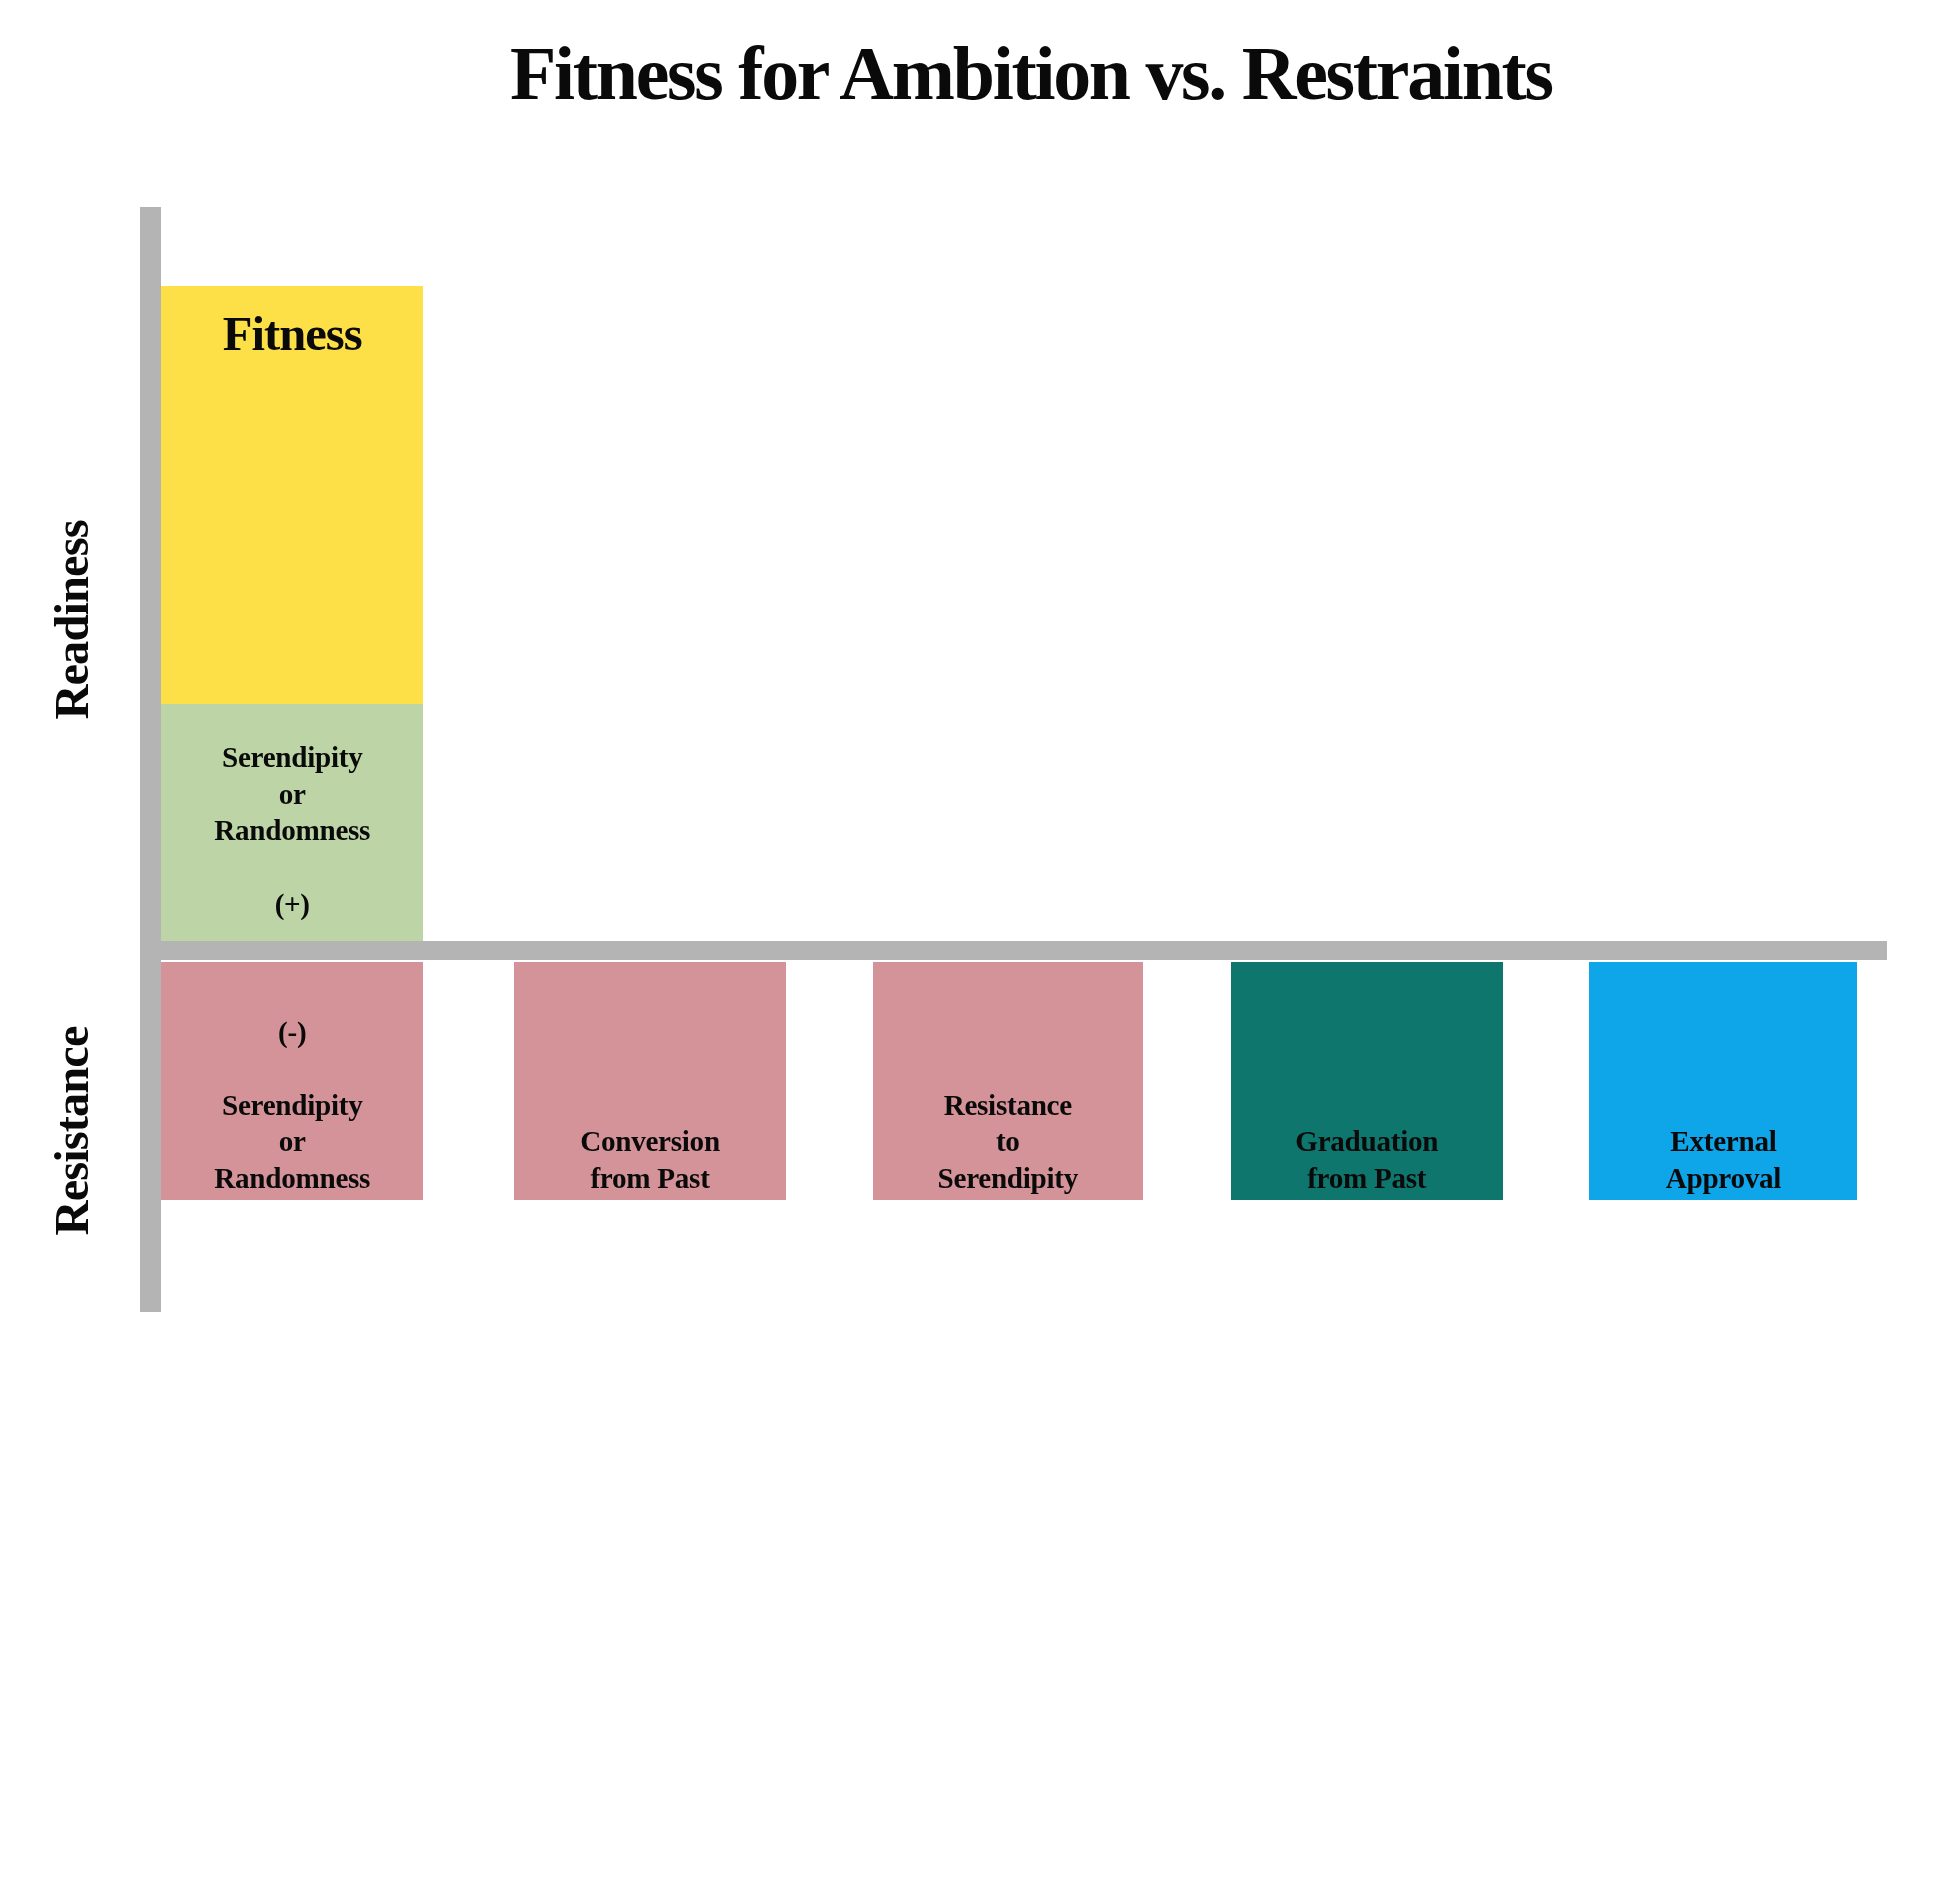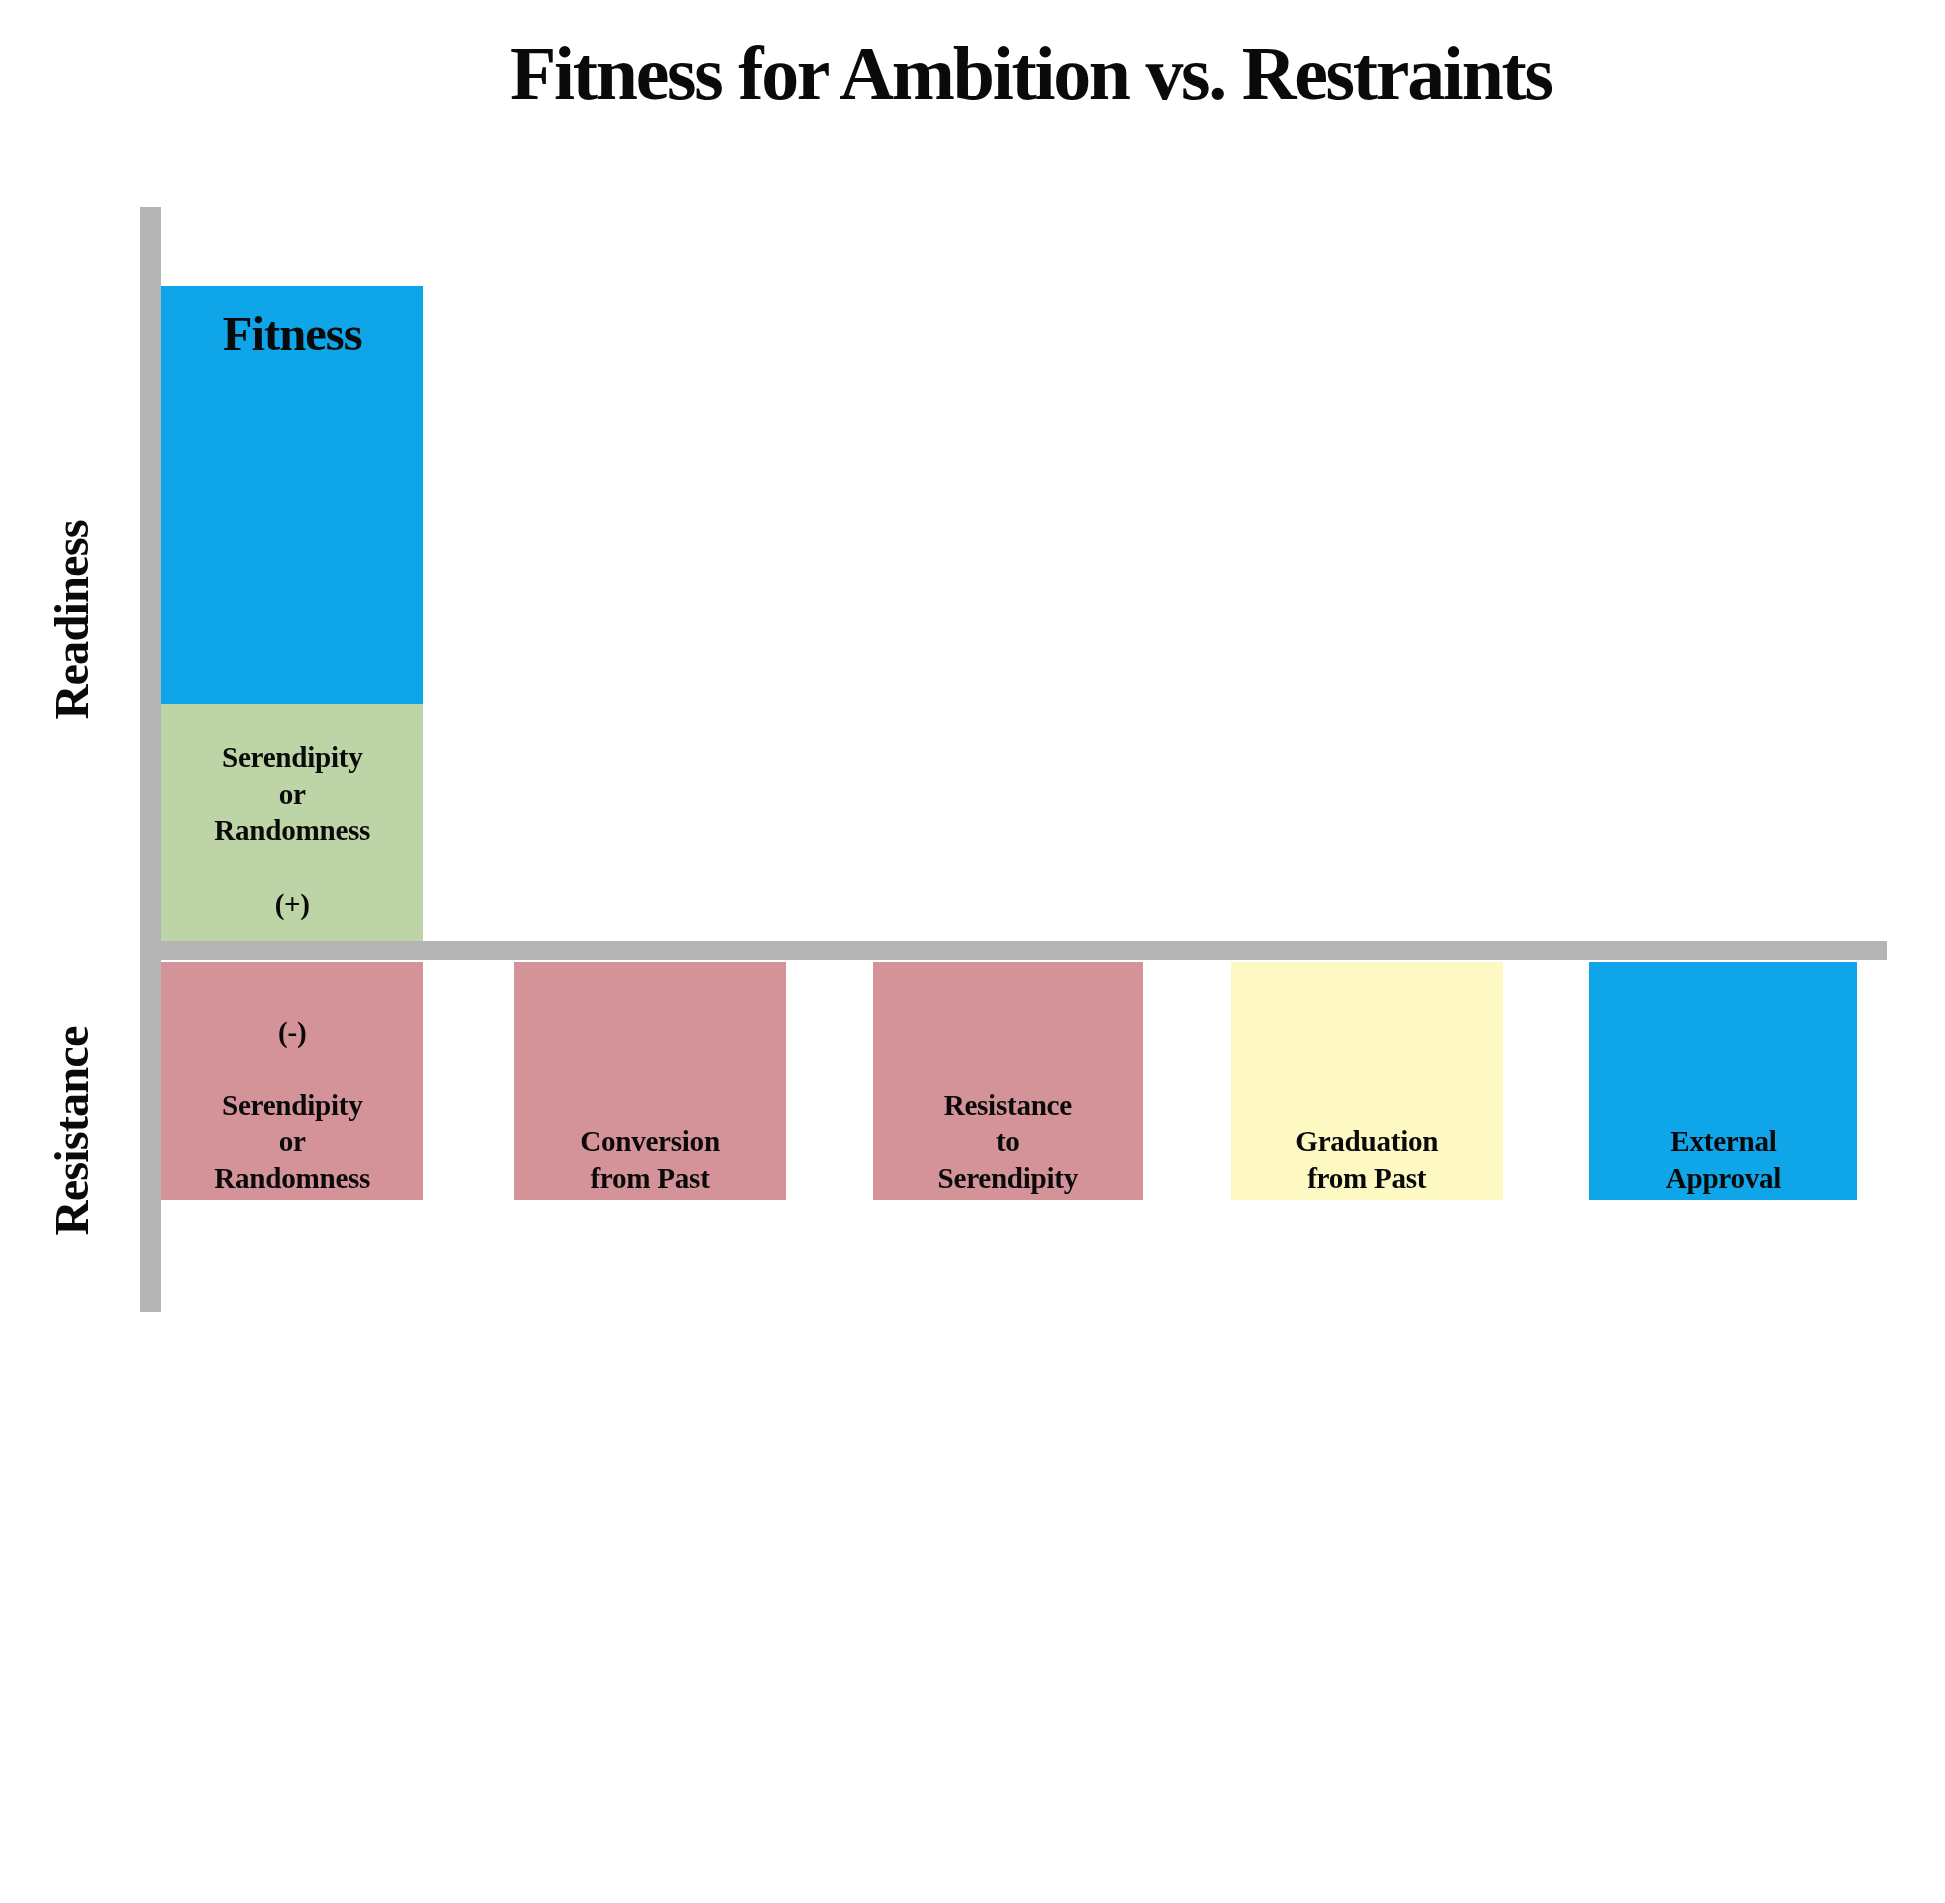--- a/index.html
+++ b/index.html
@@ -105,21 +105,21 @@
 <div class="canvas">
 
   <h1 class="title">Fitness for Ambition vs. Restraints</h1>
 
   <div class="vaxis" style="background: rgb(180, 180, 180);"></div>
   <div class="haxis" style="background: rgb(180, 180, 180);"></div>
 
   <div class="ylabel readiness">Readiness</div>
   <div class="ylabel resistance">Resistance</div>
 
-  <div class="seg fitness-seg" style="background: #0ea5e9;">
+  <div class="seg fitness-seg" style="background: #fde047;">
     <div class="fitness-label">Fitness</div>
   </div>
 
   <div class="seg serendipity-seg" style="background: rgb(189, 213, 166);">
     <div class="bar-line">Serendipity</div>
     <div class="bar-line">or</div>
     <div class="bar-line">Randomness</div>
     <div class="bar-line"></div>
     <div class="bar-line">(+)</div>
   </div>
@@ -136,21 +136,21 @@
     <div class="bar-line">Conversion</div>
     <div class="bar-line">from Past</div>
   </div>
 
   <div class="seg pink p3" style="background: rgb(212, 147, 152);">
     <div class="bar-line">Resistance</div>
     <div class="bar-line">to</div>
     <div class="bar-line">Serendipity</div>
   </div>
 
-  <div class="seg pink p4" style="background: #fef9c3;">
+  <div class="seg pink p4" style="background: #0f766e;">
     <div class="bar-line">Graduation</div>
     <div class="bar-line">from Past</div>
   </div>
 
   <div class="seg pink p5" style="background: #0ea5e9;">
     <div class="bar-line">External</div>
     <div class="bar-line">Approval</div>
   </div>
 
 </div>

